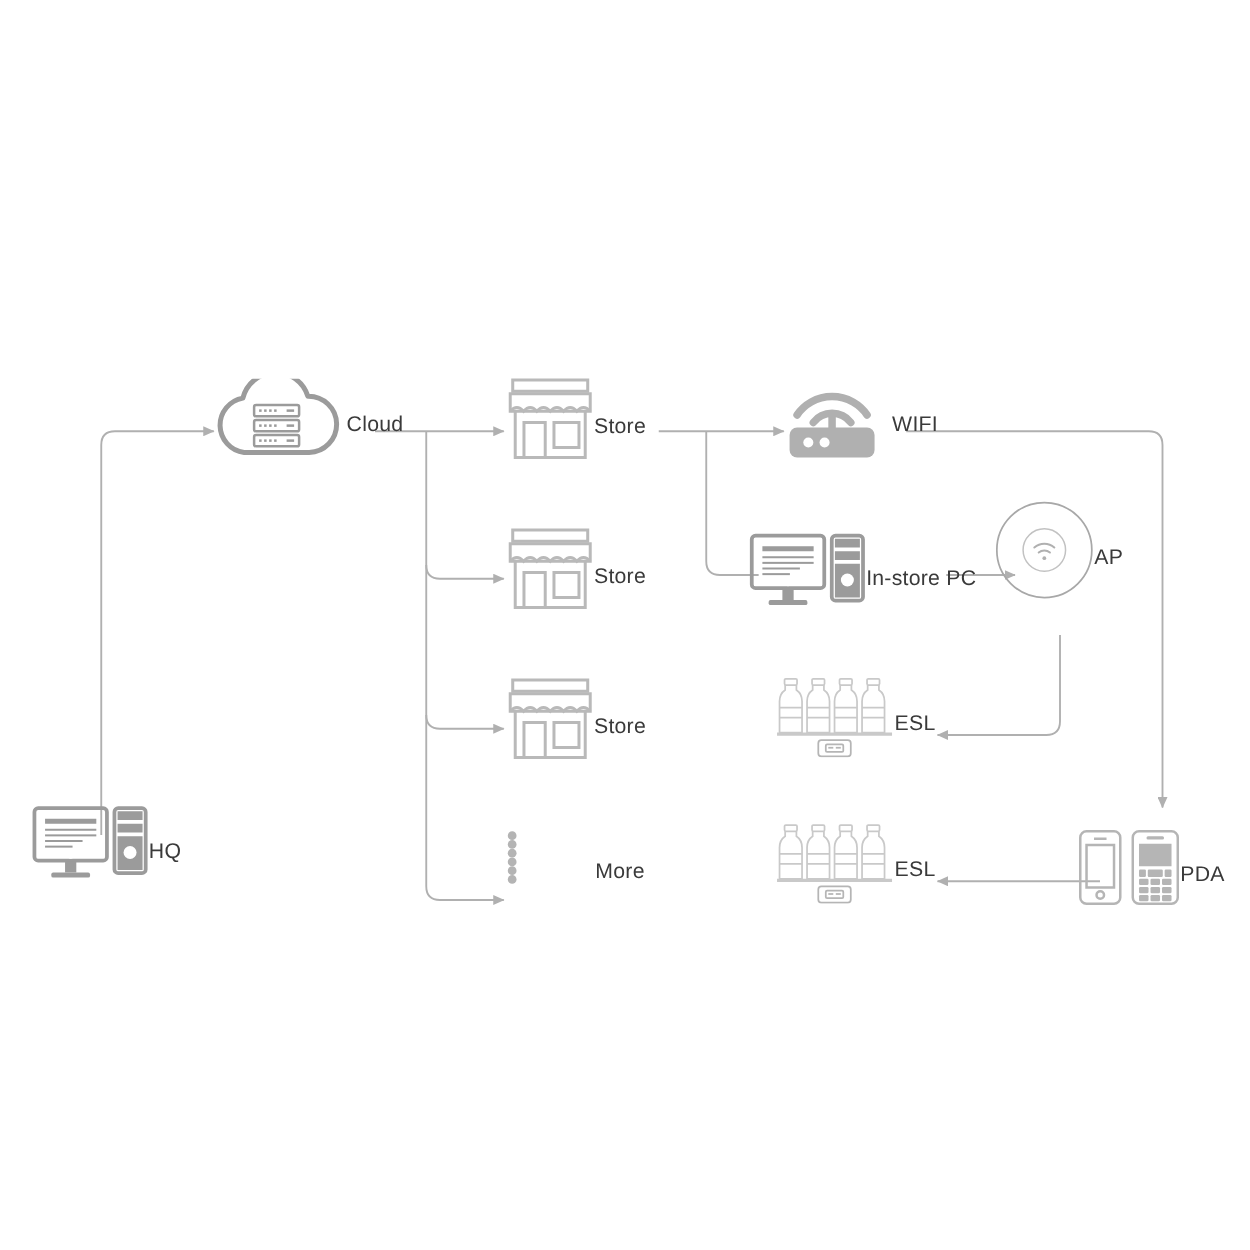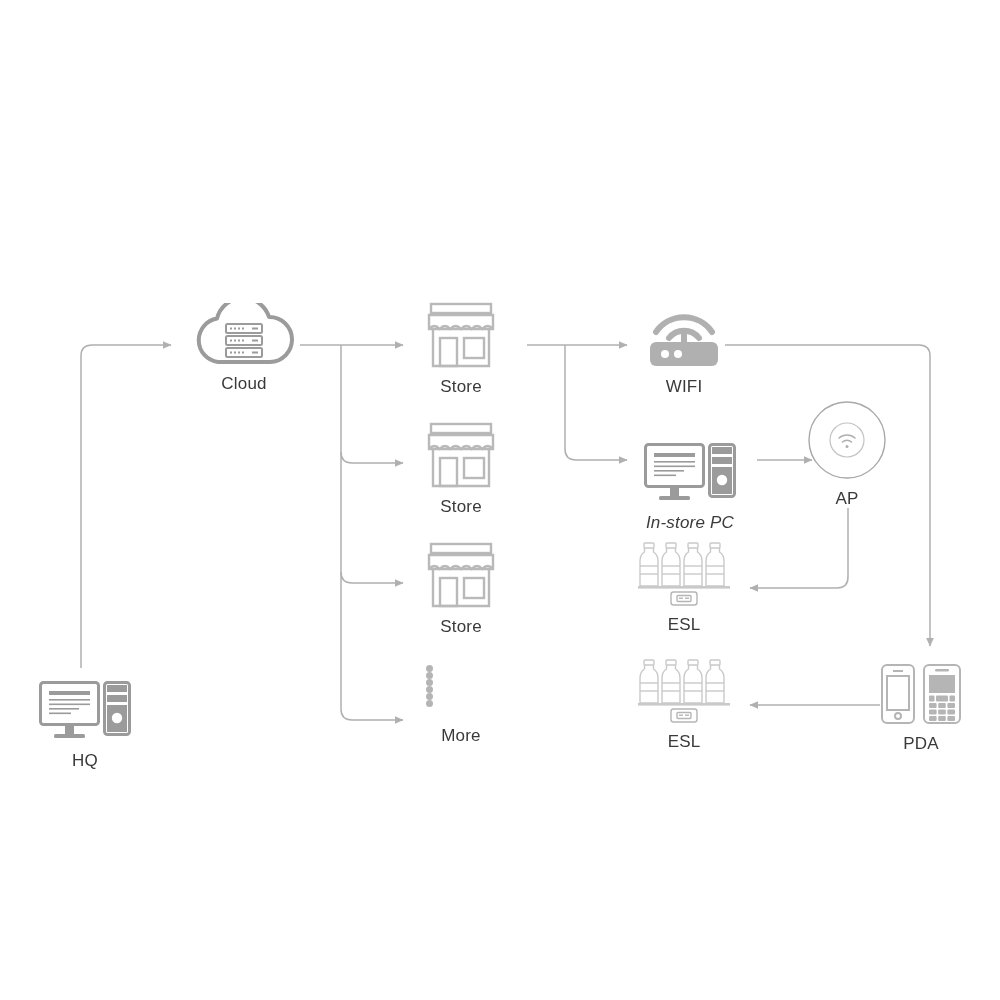--- a/index.html
+++ b/index.html
@@ -1,20 +1,20 @@
 <!DOCTYPE html>
 <html><head>
 <meta charset="utf-8">
 <style>
   html,body{margin:0;padding:0;background:#ffffff;}
   body{width:1000px;height:1000px;overflow:hidden;
        font-family:"Liberation Sans","DejaVu Sans",sans-serif;}
   #stage{position:relative;width:1000px;height:1000px;background:#fff;}
   #wires{position:absolute;left:0;top:0;width:1000px;height:1000px;}
-  .node{position:absolute;display:flex;flex-direction:column;align-items:center;}
+  .node{position:absolute;display:flex;flex-direction:row;align-items:center;}
   .node .art{position:relative;display:block;}
   .label{margin-top:6px;font-size:17px;color:#3a3a3a;letter-spacing:.2px;
          white-space:nowrap;line-height:1;text-align:center;}
   .dots{display:flex;gap:8px;align-items:center;justify-content:center;height:56px;}
   .dots i{display:block;width:7px;height:7px;border-radius:50%;background:#b4b4b4;}
 </style>
 </head>
 <body>
 
 <div id="stage">
@@ -33,21 +33,21 @@
       <path d="M341,572 Q341,583 352,583 L403,583" marker-end="url(#ah)"></path>
       <path d="M527,345 L627,345" marker-end="url(#ah)"></path>
       <path d="M565,345 L565,449 Q565,460 576,460 L627,460" marker-end="url(#ah)"></path>
       <path d="M757,460 L812,460" marker-end="url(#ah)"></path>
       <path d="M848,508 L848,577 Q848,588 837,588 L750,588" marker-end="url(#ah)"></path>
       <path d="M725,345 L919,345 Q930,345 930,356 L930,646" marker-end="url(#ah)"></path>
       <path d="M880,705 L750,705" marker-end="url(#ah)"></path>
     </g>
   </svg>
 
-  <div class="node" style="left:85px;top:680px;transform:translateX(-50%);">
+  <div class="node" style="left:85px;top:644px;transform:translateX(-50%);">
     <div class="art">
       <svg width="94" height="62" viewBox="0 0 94 62" xmlns="http://www.w3.org/2000/svg">
         <g fill="none" stroke="#9b9b9b" stroke-width="3">
           <rect x="2.5" y="2.5" width="58" height="42" rx="3"></rect>
         </g>
         <rect x="8" y="8" width="47" height="31" fill="#ffffff"></rect>
         <g fill="#9b9b9b">
           <rect x="11" y="11" width="41" height="4"></rect>
           <rect x="11" y="19" width="41" height="1.6"></rect>
           <rect x="11" y="23.5" width="41" height="1.6"></rect>
@@ -173,21 +173,21 @@
         </g>
         <rect x="45" y="30" width="6" height="18" rx="3" fill="#b0b0b0"></rect>
         <rect x="14" y="42" width="68" height="24" rx="6" fill="#b0b0b0"></rect>
         <circle cx="29" cy="54" r="4" fill="#ffffff"></circle>
         <circle cx="42" cy="54" r="4" fill="#ffffff"></circle>
       </svg>
     </div>
     <div class="label">WIFI</div>
   </div>
 
-  <div class="node" style="left:690px;top:442px;transform:translateX(-50%);font-style:italic;">
+  <div class="node" style="left:690px;top:426px;transform:translateX(-50%);">
     <div class="art">
       <svg width="94" height="62" viewBox="0 0 94 62" xmlns="http://www.w3.org/2000/svg">
         <g fill="none" stroke="#9b9b9b" stroke-width="3">
           <rect x="2.5" y="2.5" width="58" height="42" rx="3"></rect>
         </g>
         <rect x="8" y="8" width="47" height="31" fill="#ffffff"></rect>
         <g fill="#9b9b9b">
           <rect x="11" y="11" width="41" height="4"></rect>
           <rect x="11" y="19" width="41" height="1.6"></rect>
           <rect x="11" y="23.5" width="41" height="1.6"></rect>

